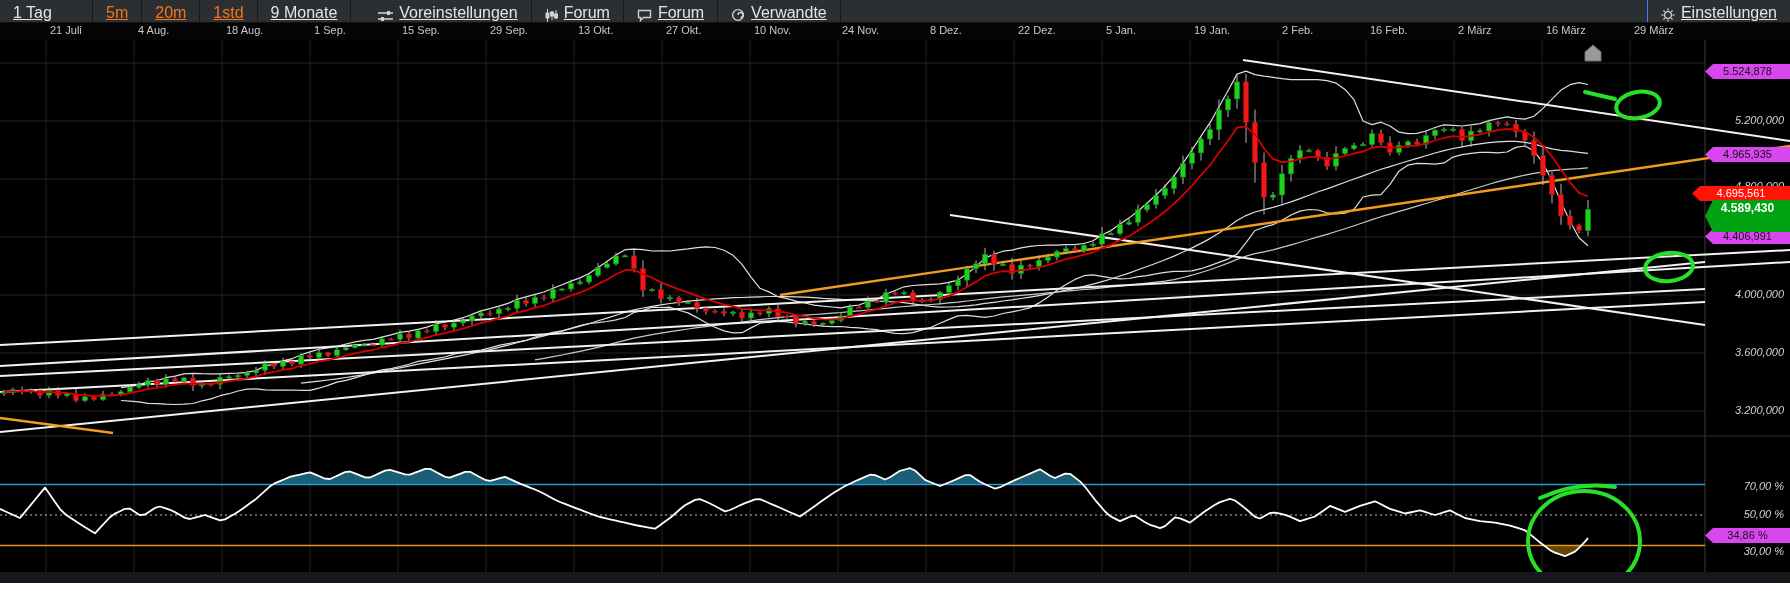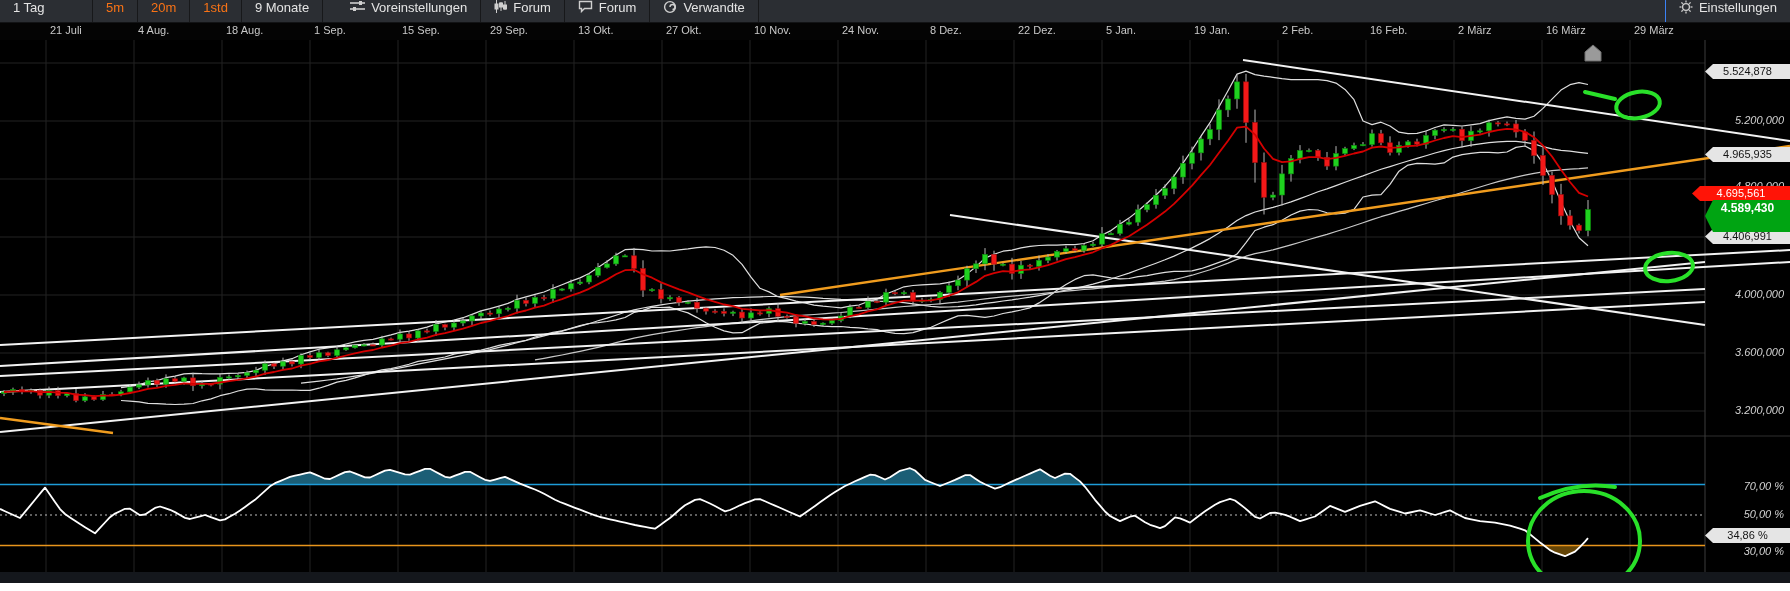--- a/index.html
+++ b/index.html
@@ -1,35 +1,35 @@
 <!DOCTYPE html>
 <html><head>
 <meta charset="utf-8">
 <style>
   html,body{margin:0;padding:0;background:#ffffff;}
   #app{position:relative;width:1790px;height:591px;background:#000;overflow:hidden;
        font-family:"Liberation Sans","DejaVu Sans",sans-serif;}
   
   #toolbar{position:absolute;left:0;top:0;width:1790px;height:22px;background:#2b2e33;
            display:flex;align-items:stretch;border-bottom:1px solid #121315;z-index:30;}
-  .tbtn{display:flex;align-items:flex-start;gap:6px;padding:0 13px;border-right:1px solid #17181a;
-        color:#e4e4e4;font-size:13px;white-space:nowrap;cursor:pointer;}
+  .tbtn{display:flex;align-items:flex-end;gap:6px;padding:0 13px;border-right:1px solid #17181a;
+        color:#e4e4e4;font-size:16px;white-space:nowrap;cursor:pointer;text-decoration:underline;}
   .tbtn.yellow{color:#f97316;}
   .tbtn .ticn{display:flex;align-items:center;}
   #tb-right{margin-left:auto;border-right:none;border-left:1px solid #3b82f6;}
   
   #daterow{position:absolute;left:0;top:22px;width:1790px;height:18px;background:#040404;z-index:25;}
   .dlabel{position:absolute;top:2px;font-size:11px;color:#c9c9c9;white-space:nowrap;}
   
   #chartsvg{position:absolute;left:0;top:0;z-index:5;}
   
   .axlabel{position:absolute;width:80px;right:6px;text-align:right;font-size:11px;color:#d2d2d2;z-index:20;font-style:italic;}
   .badge{position:absolute;left:1705px;width:85px;height:15px;line-height:15px;font-size:11px;
          text-align:center;clip-path:polygon(0 50%,8px 0,100% 0,100% 100%,8px 100%);z-index:21;}
-  .badge.white{background:#e5e5e5;color:#141414;}
+  .badge.white{background:#d946ef;color:#141414;}
   .badge.red{background:#ff1407;color:#fff;left:1692px;width:98px;z-index:21;}
   .badge.green{background:#00a412;color:#fff;font-weight:bold;height:32px;line-height:17px;
                font-size:12px;z-index:22;}
   #whitestrip{position:absolute;left:0;top:583px;width:1790px;height:8px;background:#ffffff;z-index:28;}
   #scrollstrip{position:absolute;left:0;top:572px;width:1790px;height:11px;background:#14171c;z-index:6;}
 </style>
 </head>
 <body>
 
 <div id="app">

